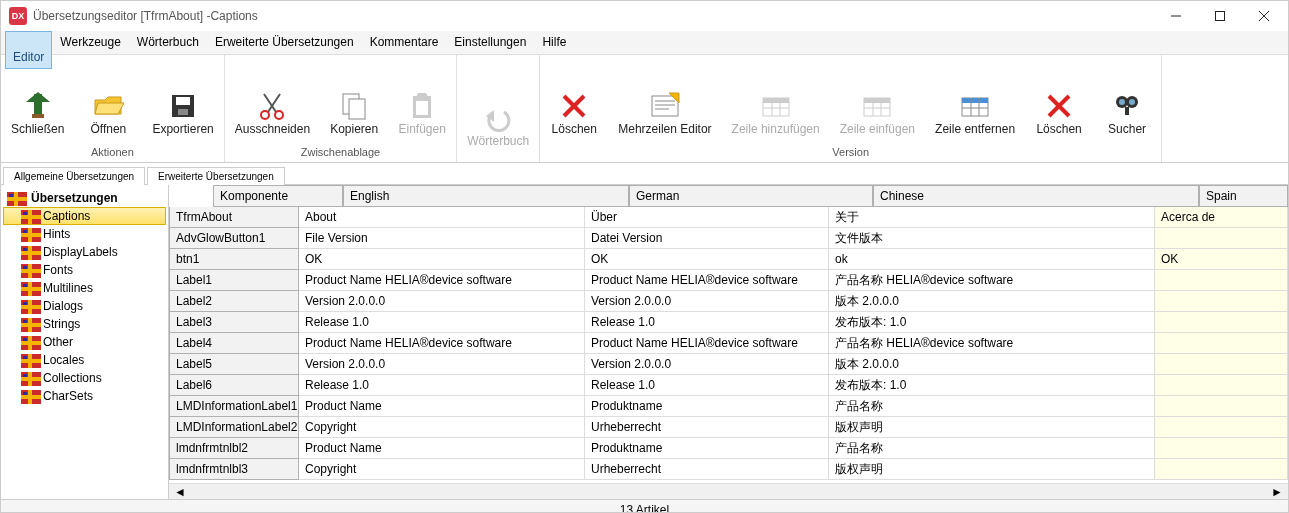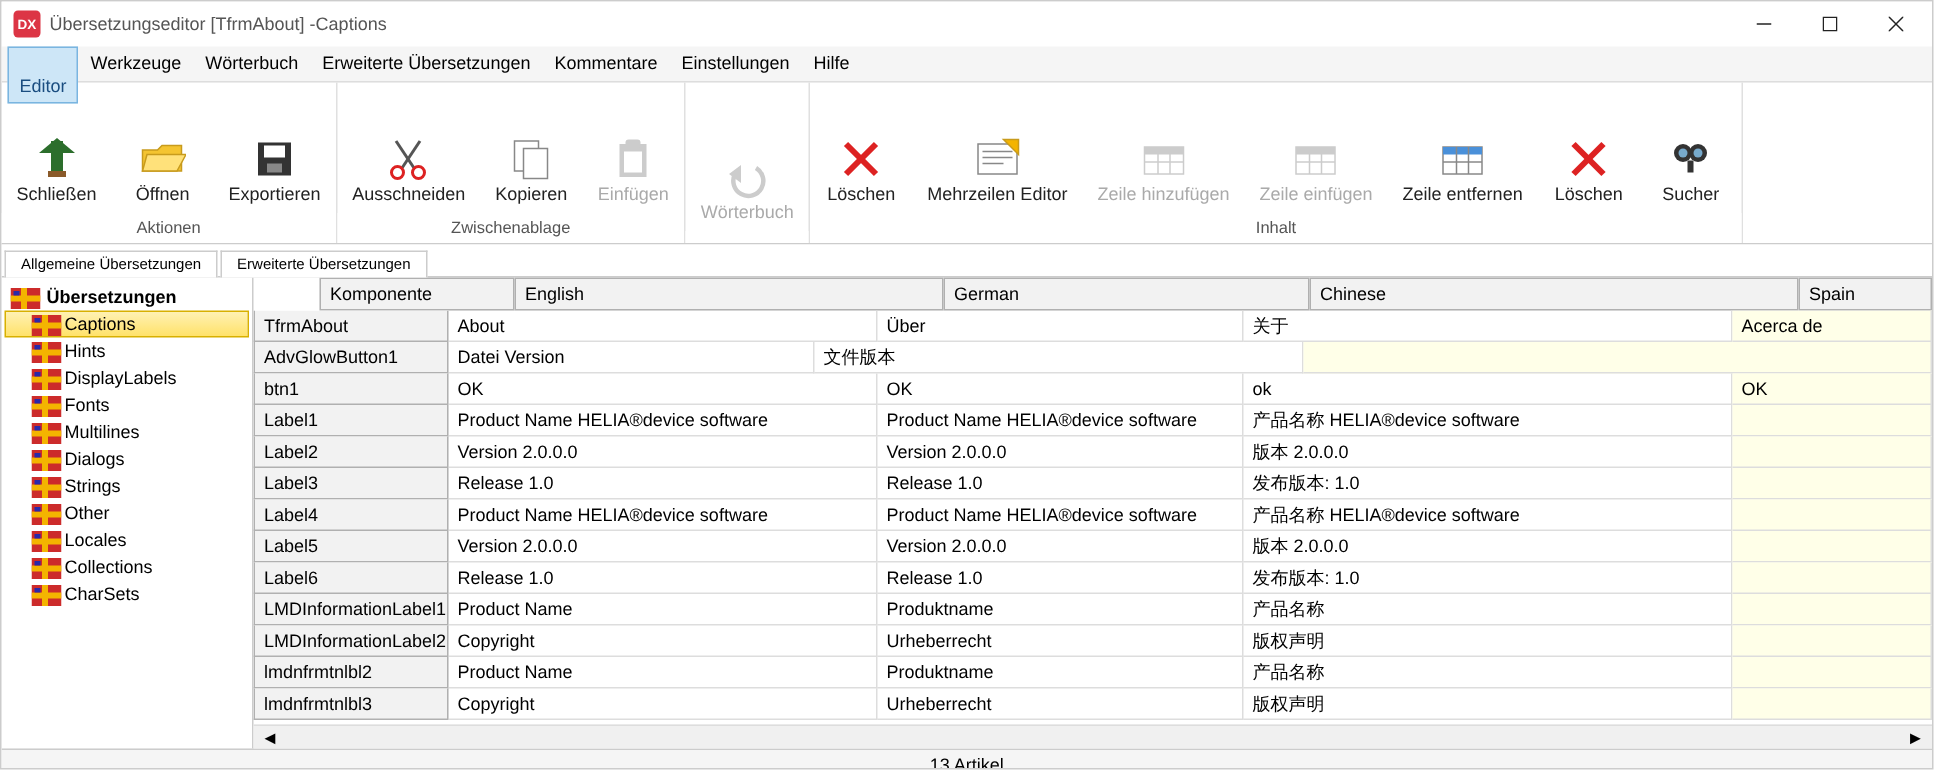--- a/index.html
+++ b/index.html
@@ -249,21 +249,21 @@
               <circle cx="11" cy="12" r="6" fill="#333"></circle>
               <circle cx="21" cy="12" r="6" fill="#333"></circle>
               <circle cx="11" cy="12" r="3" fill="#7ac"></circle>
               <circle cx="21" cy="12" r="3" fill="#7ac"></circle>
               <rect x="14" y="17" width="4" height="8" fill="#333"></rect>
             </svg>
           </div>
           <span class="lbl">Sucher</span>
         </div>
       </div>
-      <div class="tb-group-label">Inhalt</div>
+      <div class="tb-group-label">Version</div>
     </div>
   </div>
 
 <div class="tabs-row" id="tabs-row">
     <div class="tab active">Allgemeine Übersetzungen</div>
     <div class="tab">Erweiterte Übersetzungen</div>
   </div>
 
 <div class="workspace">
   <div class="sidebar" id="sidebar">
@@ -421,20 +421,21 @@
     <div class="grid-body" id="grid-body">
         <div class="row">
           <div class="cell col-comp ">TfrmAbout</div>
           <div class="cell col-en en">About</div>
           <div class="cell col-de de">Über</div>
           <div class="cell col-cn cn">关于</div>
           <div class="cell col-es es">Acerca de</div>
         </div>
         <div class="row">
           <div class="cell col-comp ">AdvGlowButton1</div>
+          <div class="cell col-en en">File Version</div>
           <div class="cell col-de de">Datei Version</div>
           <div class="cell col-cn cn">文件版本</div>
           <div class="cell col-es es"></div>
         </div>
         <div class="row">
           <div class="cell col-comp ">btn1</div>
           <div class="cell col-en en">OK</div>
           <div class="cell col-de de">OK</div>
           <div class="cell col-cn cn">ok</div>
           <div class="cell col-es es">OK</div>

